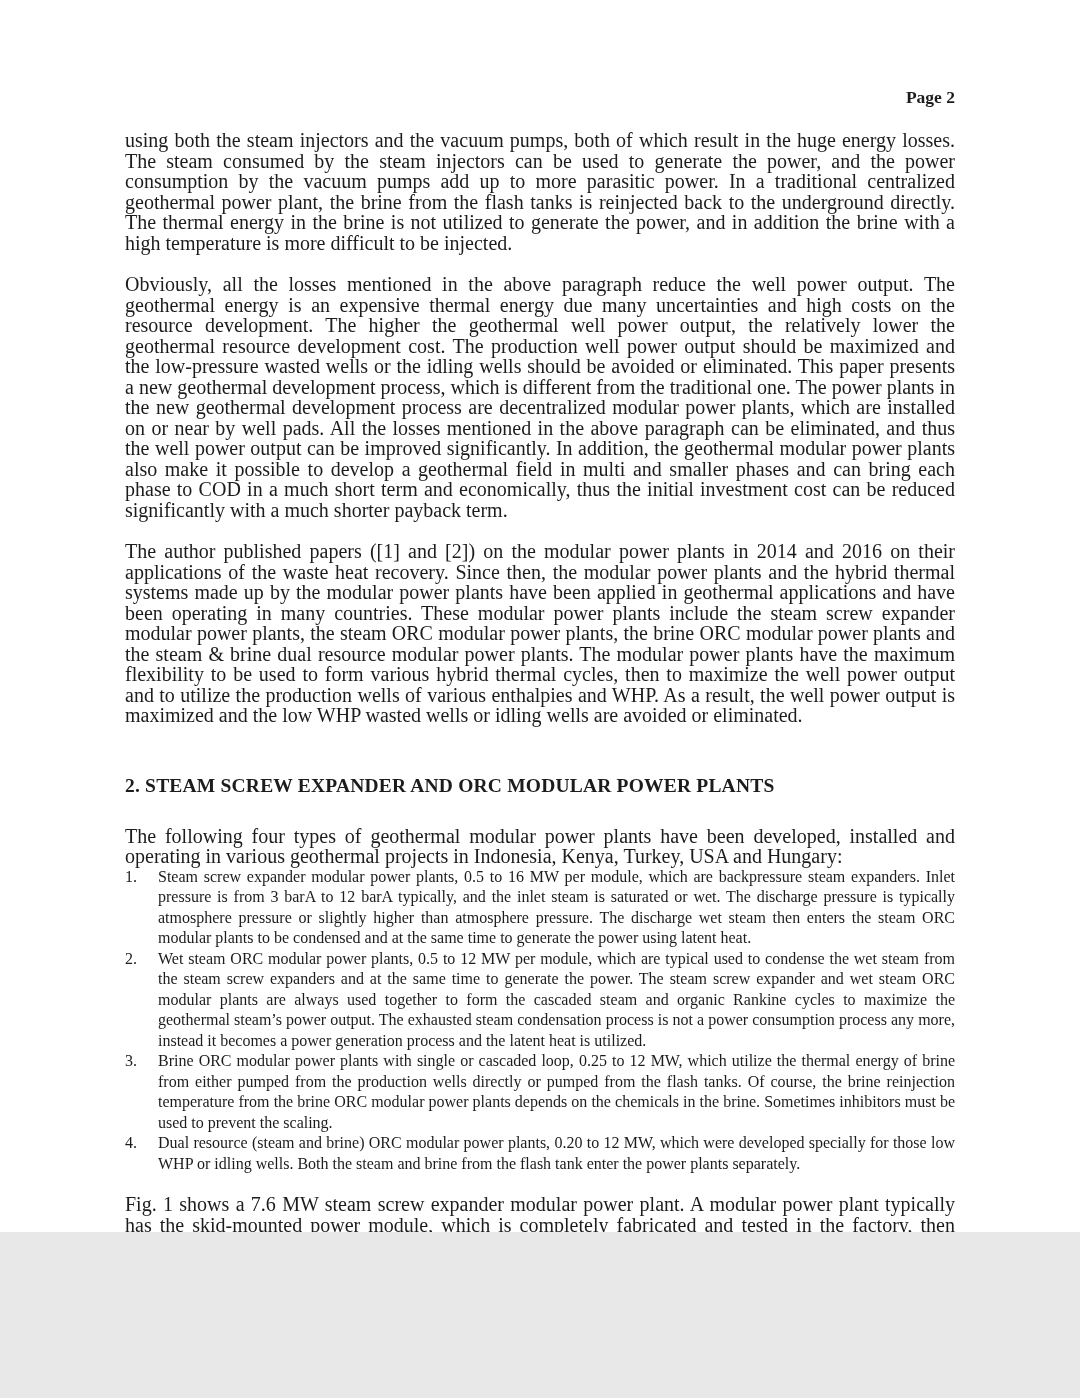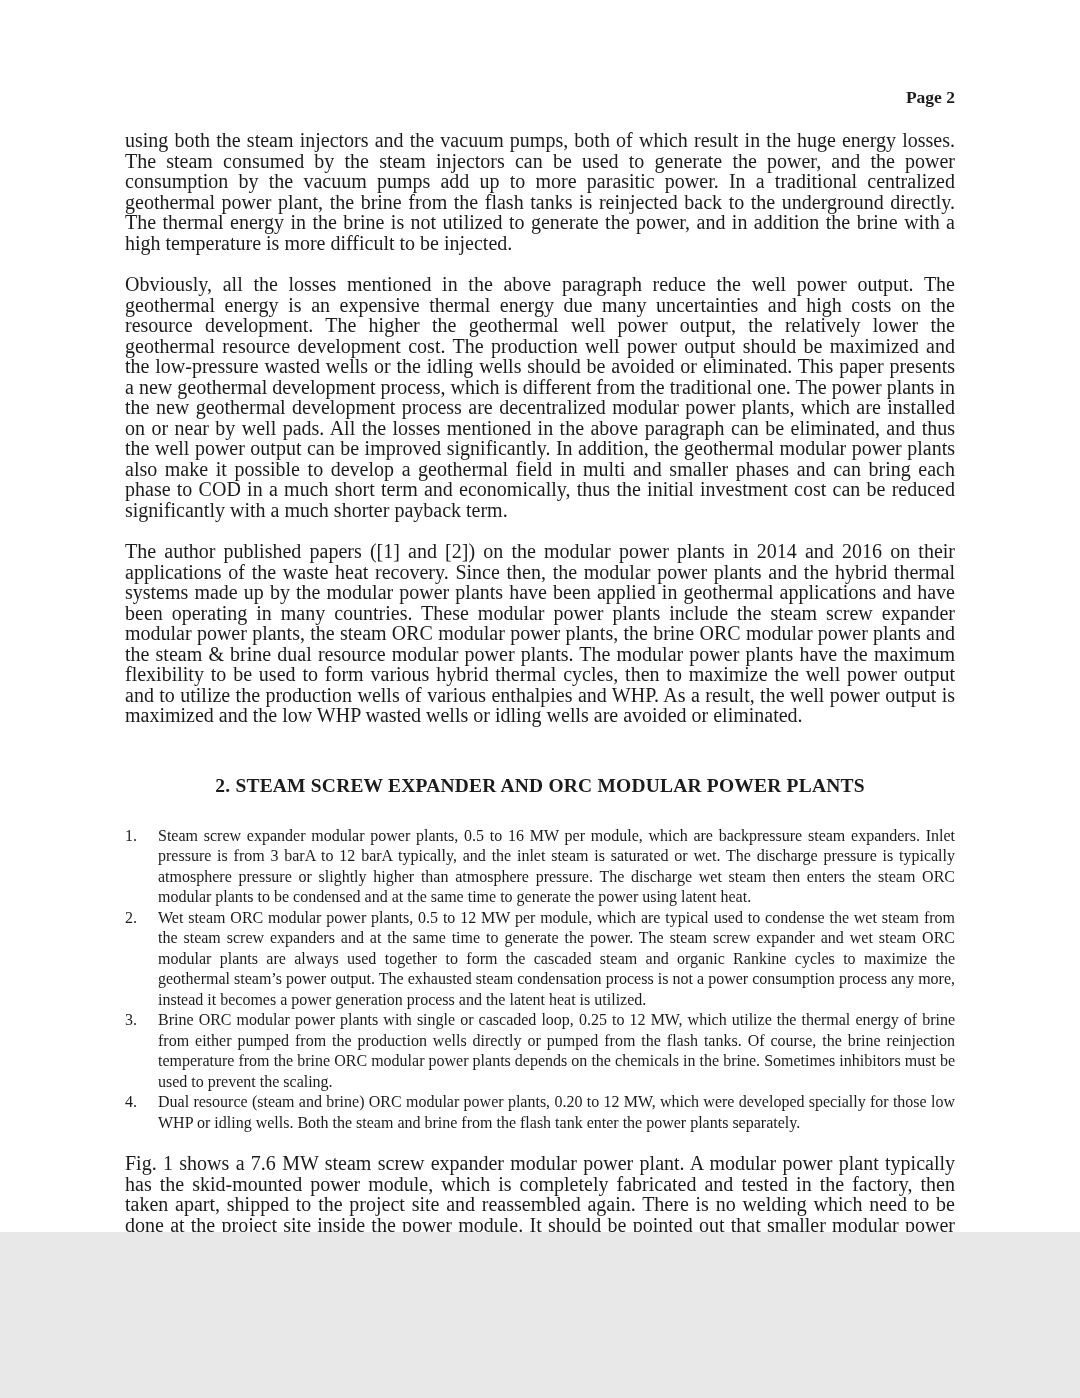--- a/index.html
+++ b/index.html
@@ -22,21 +22,21 @@
     line-height: 22px;
     margin: 0 0 22px 0;
   }
   .para {
     margin: 0 0 21px 0;
     font-size: 20px;
     line-height: 20.5px;
     text-align: justify;
   }
   .section-heading {
-    text-align: center;
+    text-align: left;
     font-weight: bold;
     font-size: 19.5px;
     line-height: 24px;
     margin: 48px 0 28px 0;
     letter-spacing: 0.2px;
   }
   .intro-para { margin-bottom: 0; }
   .numbered-list { margin: 0; }
   .list-item {
     display: flex;
@@ -71,20 +71,21 @@
   <div class="page-number">Page 2</div>
 
   <p class="para">using both the steam injectors and the vacuum pumps, both of which result in the huge energy losses. The steam consumed by the steam injectors can be used to generate the power, and the power consumption by the vacuum pumps add up to more parasitic power. In a traditional centralized geothermal power plant, the brine from the flash tanks is reinjected back to the underground directly. The thermal energy in the brine is not utilized to generate the power, and in addition the brine with a high temperature is more difficult to be injected.</p>
 
   <p class="para">Obviously, all the losses mentioned in the above paragraph reduce the well power output. The geothermal energy is an expensive thermal energy due many uncertainties and high costs on the resource development. The higher the geothermal well power output, the relatively lower the geothermal resource development cost.  The production well power output should be maximized and the low-pressure wasted wells or the idling wells should be avoided or eliminated. This paper presents a new geothermal development process, which is different from the traditional one. The power plants in the new geothermal development process are decentralized modular power plants, which are installed on or near by well pads. All the losses mentioned in the above paragraph can be eliminated, and thus the well power output can be improved significantly. In addition, the geothermal modular power plants also make it possible to develop a geothermal field in multi and smaller phases and can bring each phase to COD in a much short term and economically, thus the initial investment cost can be reduced significantly with a much shorter payback term.</p>
 
   <p class="para">The author published papers ([1] and [2]) on the modular power plants in 2014 and 2016 on their applications of the waste heat recovery. Since then, the modular power plants and the hybrid thermal systems made up by the modular power plants have been applied in geothermal applications and have been operating in many countries. These modular power plants include the steam screw expander modular power plants, the steam ORC modular power plants, the brine ORC modular power plants and the steam &amp; brine dual resource modular power plants. The modular power plants have the maximum flexibility to be used to form various hybrid thermal cycles, then to maximize the well power output and to utilize the production wells of various enthalpies and WHP. As a result, the well power output is maximized and the low WHP wasted wells or idling wells are avoided or eliminated.</p>
 
   <h2 class="section-heading">2. STEAM SCREW EXPANDER AND ORC MODULAR POWER PLANTS</h2>
 
+  <p class="para intro-para">The following four types of geothermal modular power plants have been developed, installed and operating in various geothermal projects in Indonesia, Kenya, Turkey, USA and Hungary:</p>
 
   <div class="numbered-list">
 
     <div class="list-item">
       <span class="num">1.</span>
       <p class="item-text">Steam screw expander modular power plants, 0.5 to 16 MW per module, which are backpressure steam expanders.  Inlet pressure is from 3 barA to 12 barA typically, and the inlet steam is saturated or wet. The discharge pressure is typically atmosphere pressure or slightly higher than atmosphere pressure. The discharge wet steam then enters the steam ORC modular plants to be condensed and at the same time to generate the power using latent heat.</p>
     </div>
 
     <div class="list-item">
       <span class="num">2.</span>

